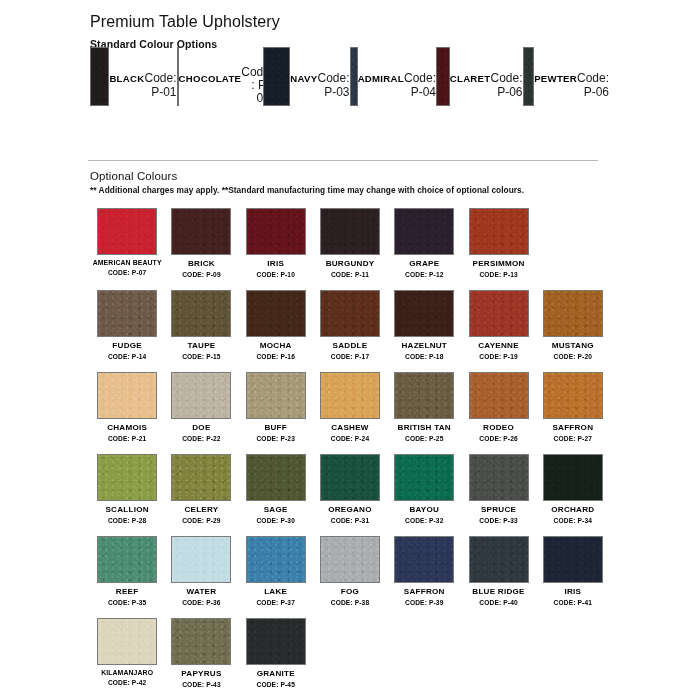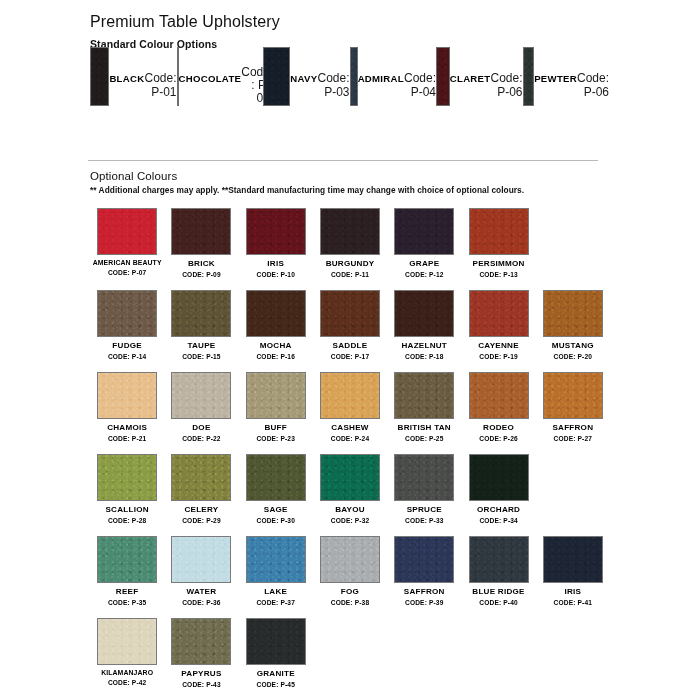--- a/index.html
+++ b/index.html
@@ -413,20 +413,27 @@
           <div class="opt-code">CODE: P-29</div>
         </div>
         <div class="opt-cell">
           <div class="opt-chip" style="background: rgb(79, 86, 50);">
             <div class="grain"></div>
           </div>
           <div class="opt-name">SAGE</div>
           <div class="opt-code">CODE: P-30</div>
         </div>
         <div class="opt-cell">
+          <div class="opt-chip" style="background: rgb(25, 80, 61);">
+            <div class="grain"></div>
+          </div>
+          <div class="opt-name">OREGANO</div>
+          <div class="opt-code">CODE: P-31</div>
+        </div>
+        <div class="opt-cell">
           <div class="opt-chip" style="background: rgb(12, 106, 78);">
             <div class="grain"></div>
           </div>
           <div class="opt-name">BAYOU</div>
           <div class="opt-code">CODE: P-32</div>
         </div>
         <div class="opt-cell">
           <div class="opt-chip" style="background: rgb(74, 76, 74);">
             <div class="grain"></div>
           </div>

